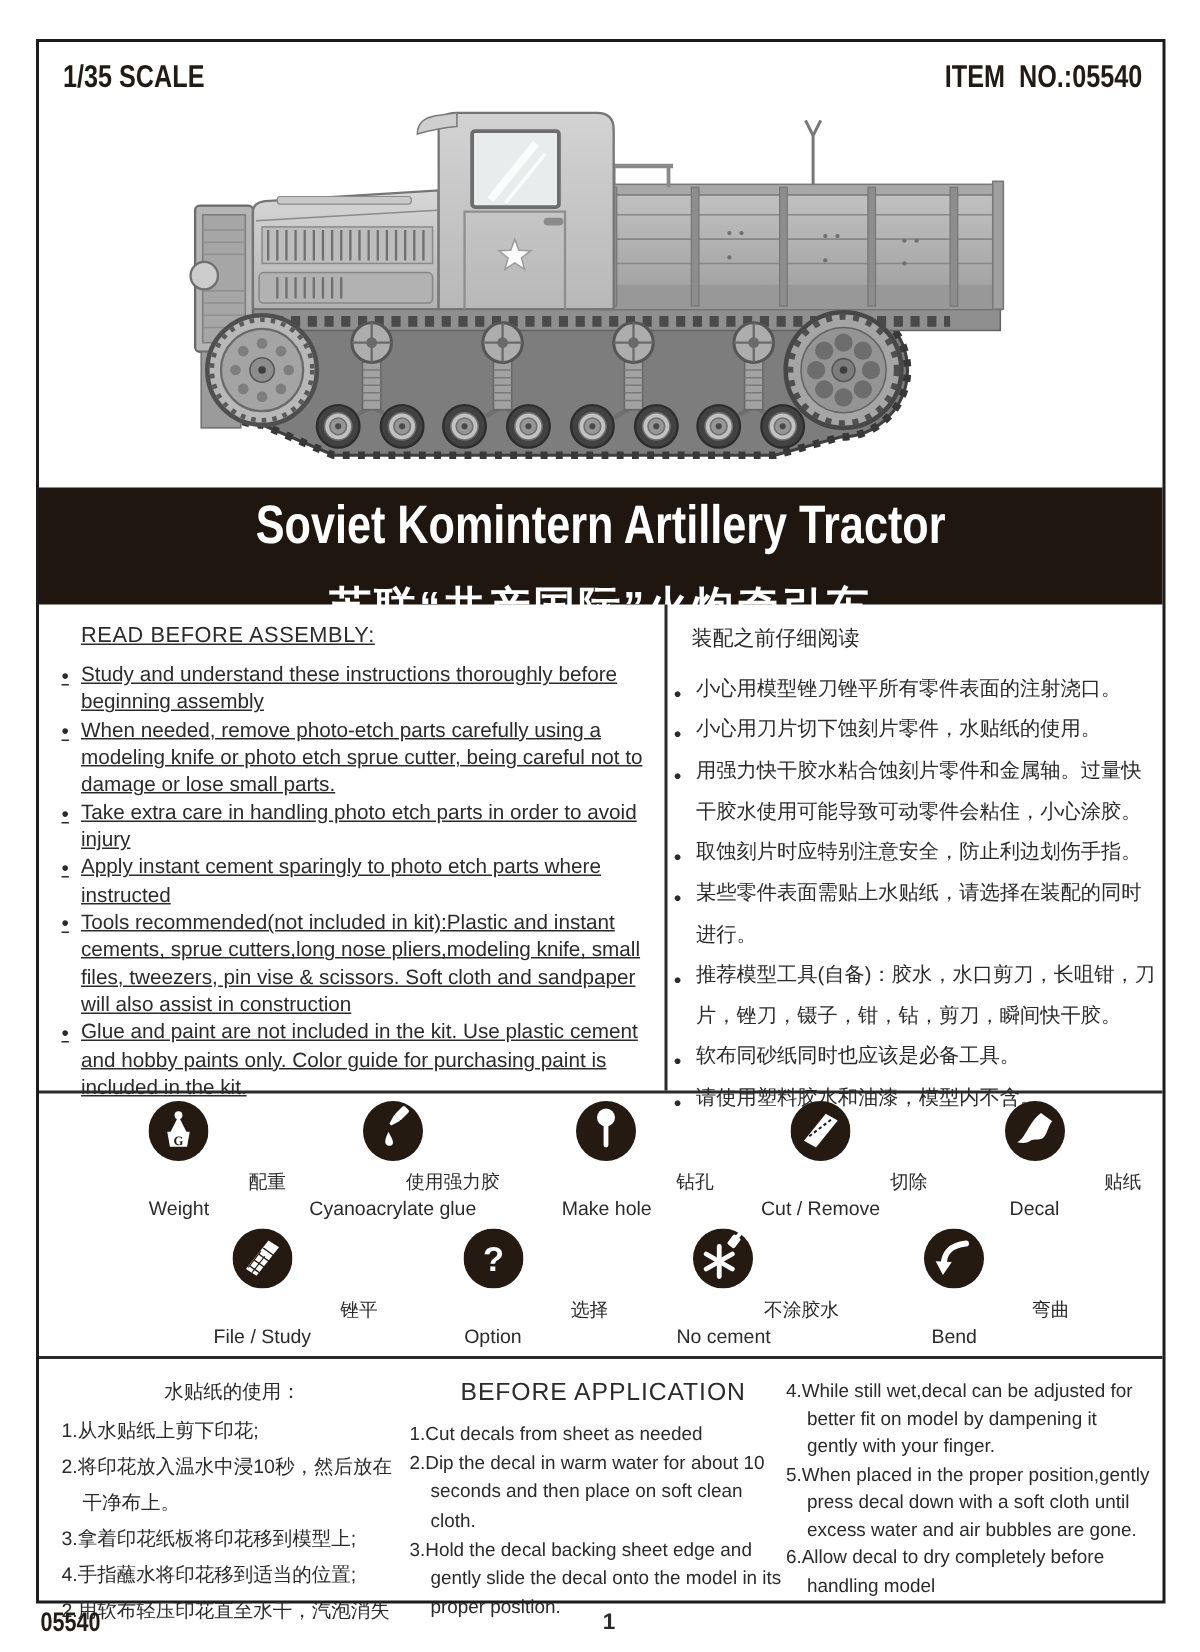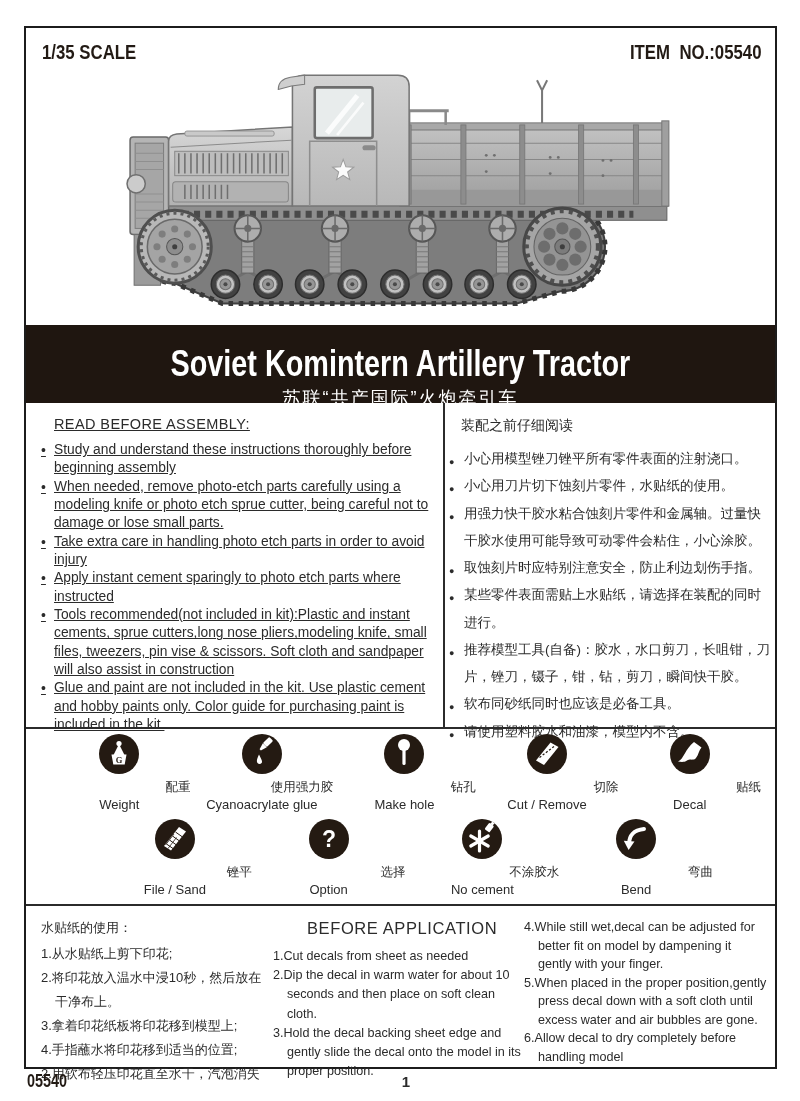--- a/index.html
+++ b/index.html
@@ -8,22 +8,22 @@
   .frame{position:absolute;left:24px;top:26px;width:753px;height:1043px;
          border:2px solid #1c1c1c;box-sizing:border-box;}
   .cond{display:inline-block;transform:scaleX(0.8);transform-origin:left center;white-space:pre;}
   .cond-r{display:inline-block;transform:scaleX(0.8);transform-origin:right center;white-space:pre;}
   .cond-c{display:inline-block;transform:scaleX(0.8);transform-origin:center;white-space:pre;}
   .hdr-scale{position:absolute;left:16px;top:12px;font-size:21px;font-weight:bold;color:#221a14;}
   .hdr-item{position:absolute;right:13px;top:12px;font-size:21px;font-weight:bold;color:#221a14;}
   .tractor{position:absolute;left:100px;top:34px;width:548px;height:auto;}
   .banner{position:absolute;left:0;right:0;top:297px;height:78px;background:#1f1610;
           text-align:center;color:#ffffff;}
-  .banner-title{margin-top:19px;font-size:36px;font-weight:bold;letter-spacing:0;line-height:1.1;text-align:center;}
-  .banner-sub{margin-top:2px;font-size:18px;font-weight:normal;letter-spacing:2px;}
+  .banner-title{margin-top:5px;font-size:36px;font-weight:bold;letter-spacing:0;line-height:1.1;text-align:center;}
+  .banner-sub{margin-top:16px;font-size:28px;font-weight:bold;letter-spacing:2px;}
   .rb-en{position:absolute;left:15px;top:375px;width:402px;text-decoration:underline;}
   .rb-cn{position:absolute;left:423px;top:375px;width:324px;}
   .vdiv{position:absolute;left:417px;top:375px;width:2px;height:324px;background:#2b2b2b;}
   .hdiv{position:absolute;left:0;right:0;height:2px;background:#2b2b2b;}
   .hdiv1{top:699px;} .hdiv2{top:876px;}
   .rb-h-en{font-size:14.5px;padding-left:13px;margin:13px 0 9px 0;letter-spacing:0.4px;}
   .rb-h-cn{font-size:14px;padding-left:12px;margin:14px 0 10px 0;font-family:Liberation Serif, serif;}
   .ben{display:flex;font-size:13.8px;line-height:1.33;}
   .ben .dot{flex:0 0 13px;font-size:14px;}
   .bcn{display:flex;font-size:13.5px;line-height:2.02;}
@@ -31,21 +31,21 @@
   .symrow{position:absolute;left:0;right:0;display:flex;}
   .symrow1{top:706px;padding:0 14px 0 22px;}
   .symrow2{top:791px;padding:0 62px 0 72px;}
   .sym{flex:1;text-align:center;}
   .sym-ic{width:40px;height:40px;display:inline-block;}
   .sym-cn{font-size:12.5px;margin-top:1px;text-align:right;}
   .sym-en{font-size:13px;margin-top:1px;}
   .decal-c1{position:absolute;left:15px;top:888px;width:228px;font-size:13px;line-height:1.85;}
   .decal-c2{position:absolute;left:247px;top:884px;width:254px;font-size:12.6px;line-height:1.52;}
   .decal-c3{position:absolute;left:498px;top:890px;width:244px;font-size:12.6px;line-height:1.47;}
-  .decal-h-cn{margin-bottom:2px;}
+  .decal-h-cn{margin-bottom:2px;text-align:center;}
   .decal-h-en{font-size:16.5px;letter-spacing:0.6px;padding-left:34px;margin:4px 0 6px 0;}
   .step{padding-left:14px;text-indent:-14px;}
   .ftr-code{position:absolute;left:27px;top:1071px;font-size:18px;font-weight:bold;color:#221a14;}
   .ftr-page{position:absolute;left:0;right:0;top:1073px;text-align:center;font-size:15px;font-weight:bold;}
 </style>
 </head>
 <body>
 
 <div class="page">
   <div class="frame">
@@ -311,21 +311,21 @@
 
     <div class="symrow symrow2">
       <div class="sym">
         <svg class="sym-ic" viewBox="0 0 40 40">
           <circle cx="20" cy="20" r="20" fill="#241a12"></circle>
           <polygon points="9,27 24,8 31,12.5 16,31.5" fill="#ffffff"></polygon>
           <path d="M11.5,25 l6.5,4.5 M14.5,21 l7,5 M17.5,17 l7,5 M20.5,13 l7,5" stroke="#241a12" stroke-width="1"></path>
           <path d="M13,29.5 l8.5,-11 M10.5,26 l8.5,-11" stroke="#241a12" stroke-width="0.8"></path>
         </svg>
         <div class="sym-cn">锉平</div>
-        <div class="sym-en">File / Sand</div>
+        <div class="sym-en">File / Study</div>
       </div>
       <div class="sym">
         <svg class="sym-ic" viewBox="0 0 40 40">
           <circle cx="20" cy="20" r="20" fill="#241a12"></circle>
           <text x="20" y="28" text-anchor="middle" font-size="23" font-weight="bold" fill="#ffffff" font-family="Liberation Sans, sans-serif">?</text>
         </svg>
         <div class="sym-cn">选择</div>
         <div class="sym-en">Option</div>
       </div>
       <div class="sym">

